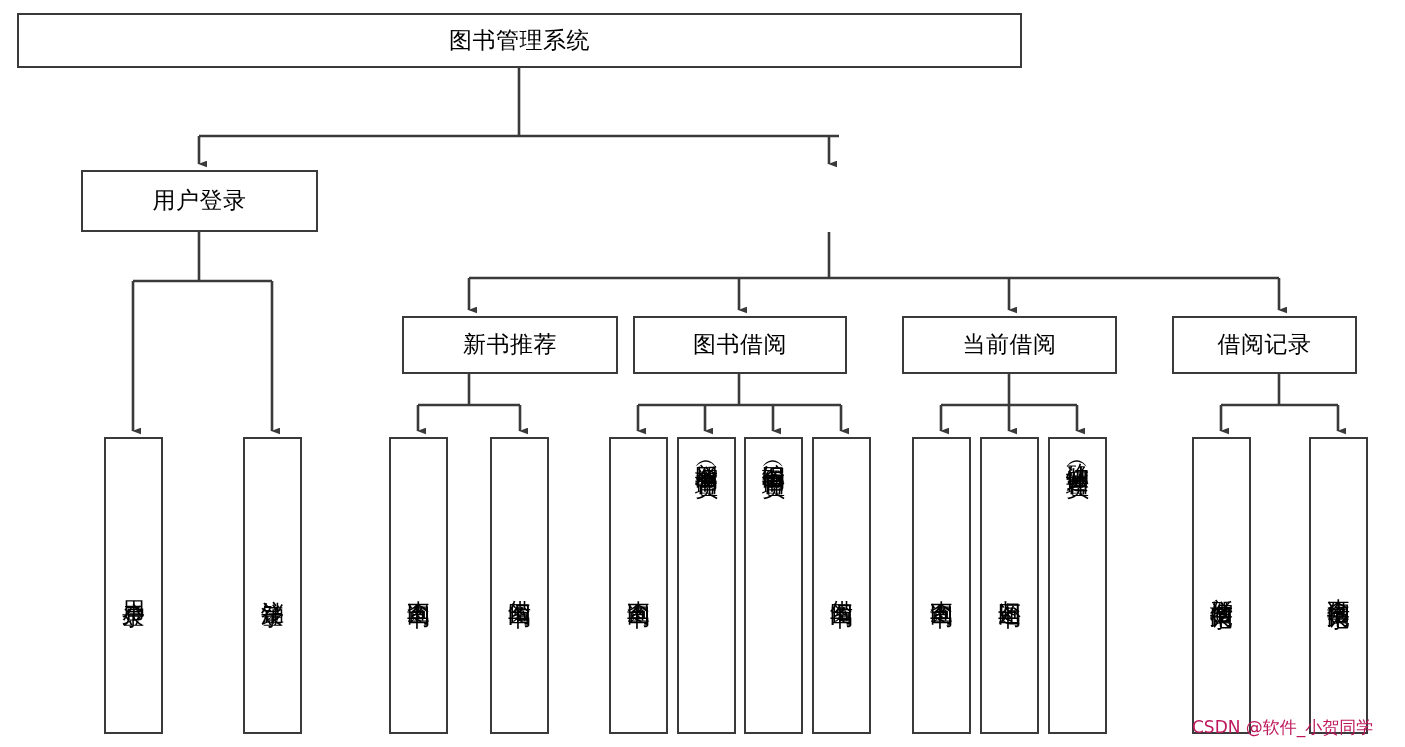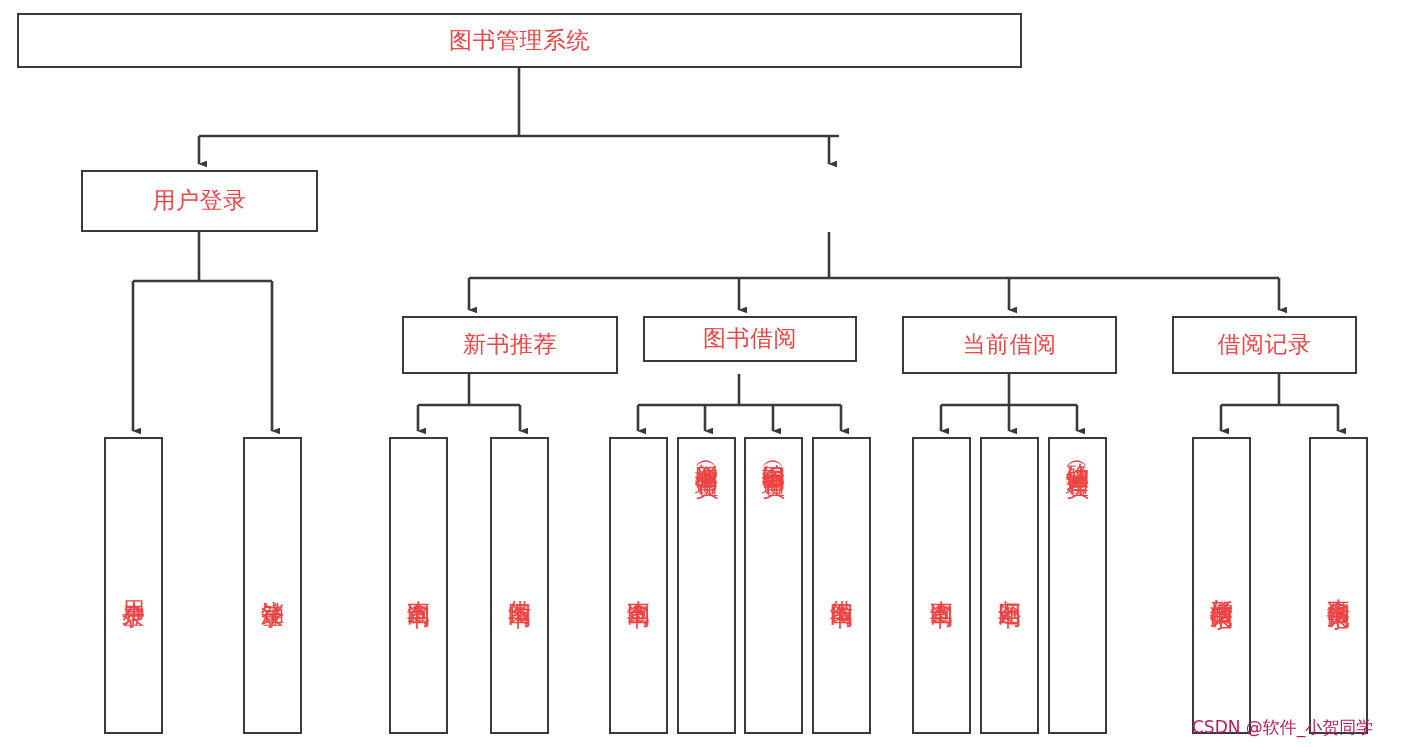--- a/index.html
+++ b/index.html
@@ -29,21 +29,21 @@
     position: absolute;
     box-sizing: border-box;
     background: #ffffff;
     border: 2px solid #3a3a3a;
     display: flex;
     align-items: center;
     justify-content: center;
     overflow: hidden;
   }
   .node-label {
-    color: #ef4444;
+    color: #000000;
     text-align: center;
     line-height: 1.12;
     white-space: nowrap;
     letter-spacing: 0.5px;
   }
   .node.horizontal .node-label {
     font-size: 23px;
   }
   .node.root .node-label {
     font-size: 23px;
@@ -139,21 +139,21 @@
     <span class="node-label">图书管理系统</span>
   </div>
 
   <div class="node horizontal" style="left:81px; top:170px; width:237px; height:62px;">
     <span class="node-label">用户登录</span>
   </div>
 
   <div class="node horizontal" style="left:362px; top:316px; width:216px; height:58px;margin-left:40px;">
     <span class="node-label">新书推荐</span>
   </div>
-  <div class="node horizontal" style="left:633px; top:316px; width:214px; height:46px;margin-left:10px;">
+  <div class="node horizontal" style="left:633px; top:316px; width:214px; height:58px;">
     <span class="node-label">图书借阅</span>
   </div>
   <div class="node horizontal" style="left:902px; top:316px; width:215px; height:58px;">
     <span class="node-label">当前借阅</span>
   </div>
   <div class="node horizontal" style="left:1172px; top:316px; width:185px; height:58px;">
     <span class="node-label">借阅记录</span>
   </div>
 
   <div class="node vertical centered" style="left:104px; top:437px; width:59px; height:297px;">

